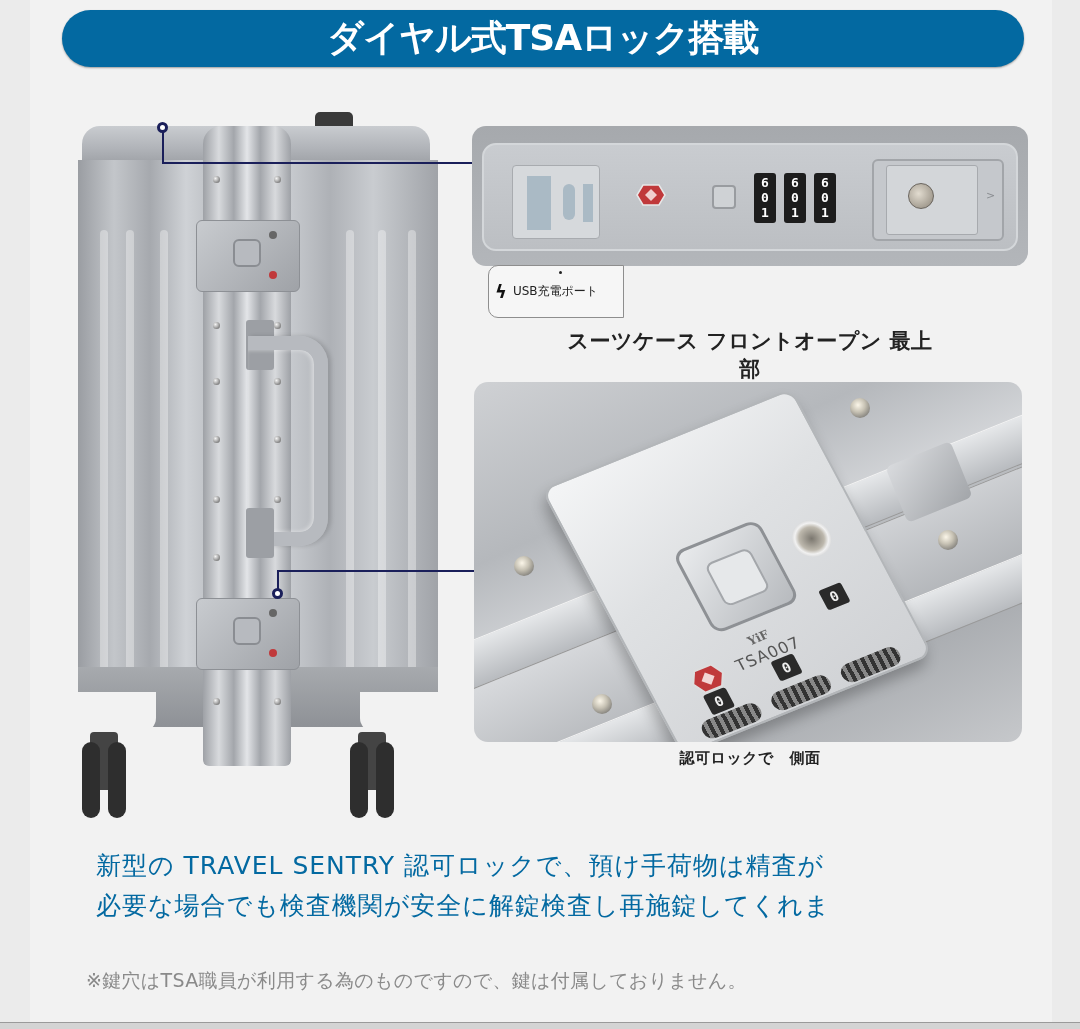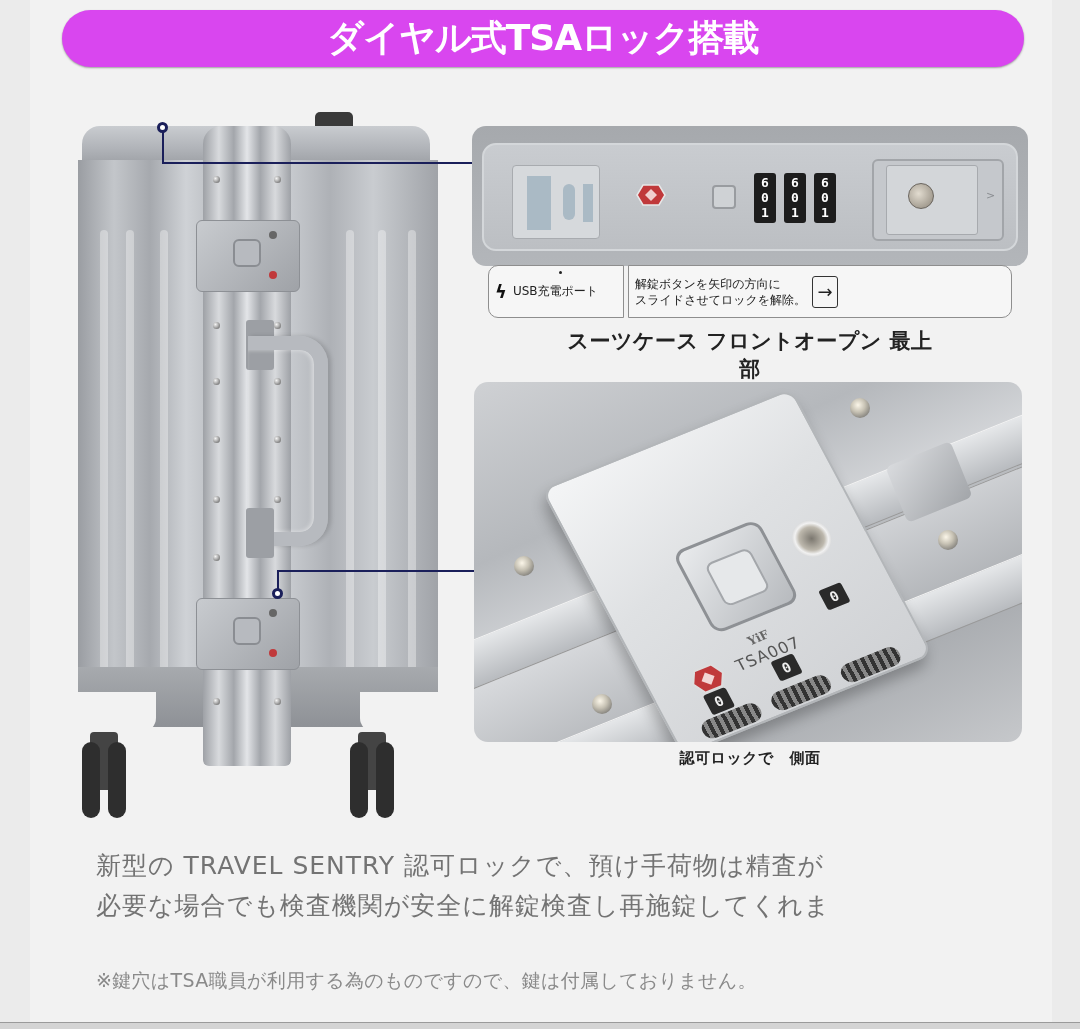--- a/index.html
+++ b/index.html
@@ -1,21 +1,21 @@
 <!DOCTYPE html>
 <html><head>
 <meta charset="utf-8">
 <style>
   * { box-sizing: border-box; margin: 0; padding: 0; }
   html, body { width: 1080px; height: 1029px; overflow: hidden; }
   body { background: #ebebeb; font-family: "DejaVu Sans", sans-serif; position: relative; }
   .panel { position: absolute; left: 30px; top: 0; width: 1022px; height: 1022px; background: #f2f2f2; }
   .bottom-border { position: absolute; left: 0; top: 1022px; width: 1080px; height: 7px; background: #d4d4d4; border-top: 1px solid #9a9a9a; }
 
-  .title-bar { position: absolute; left: 62px; top: 10px; width: 962px; height: 57px; background: #d946ef; border-radius: 29px;
+  .title-bar { position: absolute; left: 62px; top: 10px; width: 962px; height: 57px; background: #0369a1; border-radius: 29px;
     display: flex; align-items: center; justify-content: center; box-shadow: 0 1px 2px rgba(0,0,0,.35); }
   .title-text { color: #fff; font-family: "DejaVu Sans", sans-serif; font-weight: bold; font-size: 36px; letter-spacing: -1px; }
 
   
   .suitcase { position: absolute; left: 78px; top: 112px; width: 360px; height: 710px; }
   .sc-handle-top { position: absolute; left: 237px; top: 0; width: 38px; height: 16px; background: #3a3a3a; border-radius: 5px 5px 2px 2px; }
   .sc-top { position: absolute; left: 4px; top: 14px; width: 348px; height: 38px; border-radius: 18px 18px 0 0;
     background: linear-gradient(180deg,#c9ccd0 0%,#b0b3b8 60%,#9ea1a6 100%); }
   .sc-body { position: absolute; left: 0; top: 48px; width: 360px; height: 510px;
     background: linear-gradient(90deg,#9a9da2 0%,#c3c6ca 10%,#a6a9ae 20%,#cfd2d6 30%,#a9acb1 45%,#d0d3d7 55%,#aeb1b6 70%,#c9ccd0 82%,#a0a3a8 100%); }
@@ -88,22 +88,22 @@
   .sp-lock .brand { position: absolute; left: 110px; top: 210px; font-family: "DejaVu Serif", serif; font-size: 12px; color: #666; font-weight: bold; }
   .sp-lock .model { position: absolute; left: 88px; top: 226px; font-family: "DejaVu Sans", sans-serif; font-size: 16px; color: #555; letter-spacing: 1px; }
   .sp-lock .tsa-logo { position: absolute; left: 40px; top: 222px; width: 34px; height: 28px; }
   .sp-lock .digit { position: absolute; width: 24px; height: 22px; background: #2a2a2a; color: #eee; border-radius: 3px; font-family: "DejaVu Sans Mono", monospace; font-size: 14px; font-weight: bold; text-align: center; line-height: 22px; }
   .sp-lock .wheels { position: absolute; left: 20px; top: 274px; width: 226px; height: 22px; display: flex; justify-content: space-around; }
   .sp-lock .wheels span { width: 62px; height: 20px; border-radius: 10px; background: repeating-linear-gradient(90deg,#333 0 4px,#888 4px 8px); }
   .sp-handle { position: absolute; left: 420px; top: 70px; width: 70px; height: 60px; background: linear-gradient(145deg,#d9dbde,#a2a5a9); border-radius: 6px; transform: rotate(-22deg); }
 
   .caption2 { position: absolute; left: 600px; top: 749px; width: 300px; text-align: center; font-size: 15px; color: #222; font-weight: bold; letter-spacing: .5px; }
 
-  .desc { position: absolute; left: 96px; top: 846px; width: 920px; font-family: "DejaVu Sans", sans-serif; font-size: 25px; line-height: 40px; color: #737373; letter-spacing: 1px; }
-  .note { position: absolute; left: 96px; top: 968px; width: 920px; font-family: "DejaVu Sans", sans-serif; font-size: 19px; color: #8a8a8a; letter-spacing: .3px; }
+  .desc { position: absolute; left: 96px; top: 846px; width: 920px; font-family: "DejaVu Sans", sans-serif; font-size: 25px; line-height: 40px; color: #0369a1; letter-spacing: 1px; }
+  .note { position: absolute; left: 86px; top: 968px; width: 920px; font-family: "DejaVu Sans", sans-serif; font-size: 19px; color: #8a8a8a; letter-spacing: .3px; }
 </style>
 </head>
 <body>
 
 <div class="panel"></div>
 
 <div class="title-bar">
   <span class="title-text">ダイヤル式TSAロック搭載</span>
 </div>
 
@@ -200,27 +200,20 @@
       <div class="arrow">&gt;</div>
     </div>
   </div>
 </div>
 
 <div class="labels">
   <div class="lbl lbl-usb">
     <span class="tick" style="left:70px"></span>
     <span class="ic ic-bolt">ϟ</span>
     <span>USB充電ポート</span>
-  </div>
-  <div class="lbl lbl-release">
-    <div>
-      <div>解錠ボタンを矢印の方向に</div>
-      <div>スライドさせてロックを解除。</div>
-    </div>
-    <span class="ic ic-slide">→</span>
   </div>
 </div>
 <div class="caption1">スーツケース フロントオープン 最上部</div>
 
 <div class="side-photo">
   <div class="sp-band" style="left:-80px;top:150px"></div>
   <div class="sp-band" style="left:-40px;top:270px"></div>
   <div class="sp-band" style="left:260px;top:70px;width:400px"></div>
   <div class="sp-rivet" style="left:376px;top:16px"></div>
   <div class="sp-rivet" style="left:40px;top:174px"></div>

